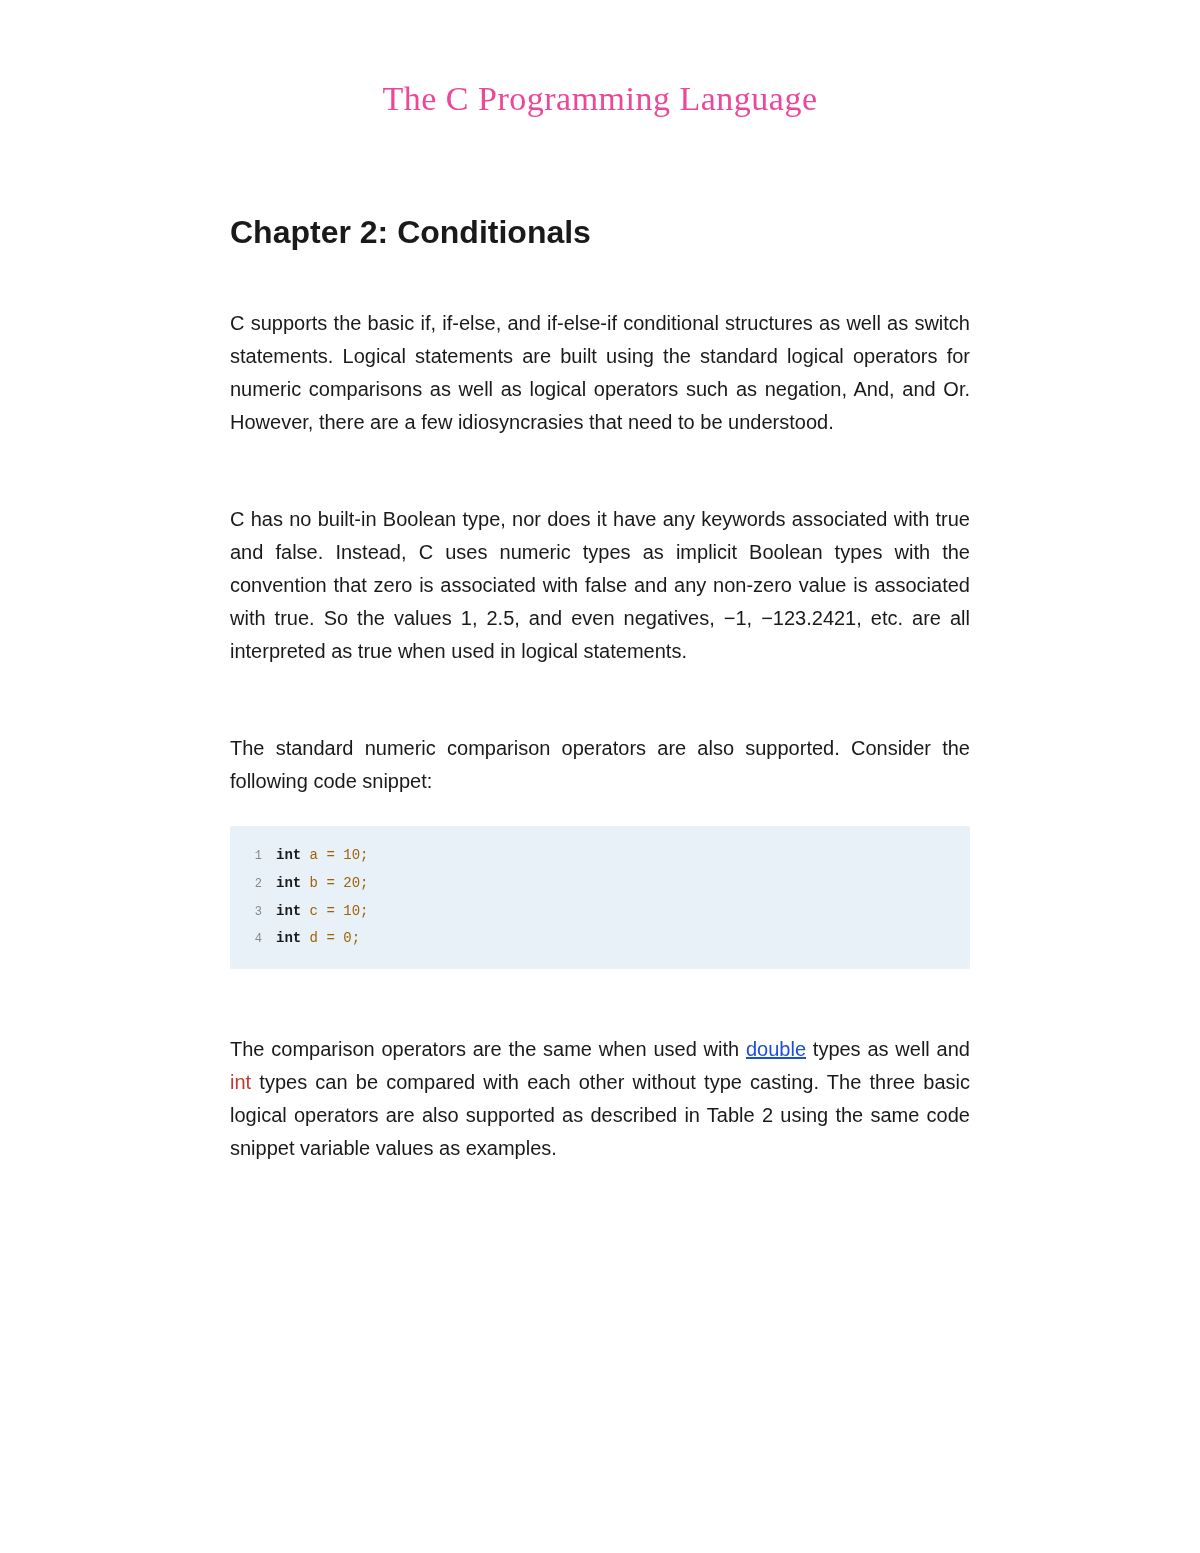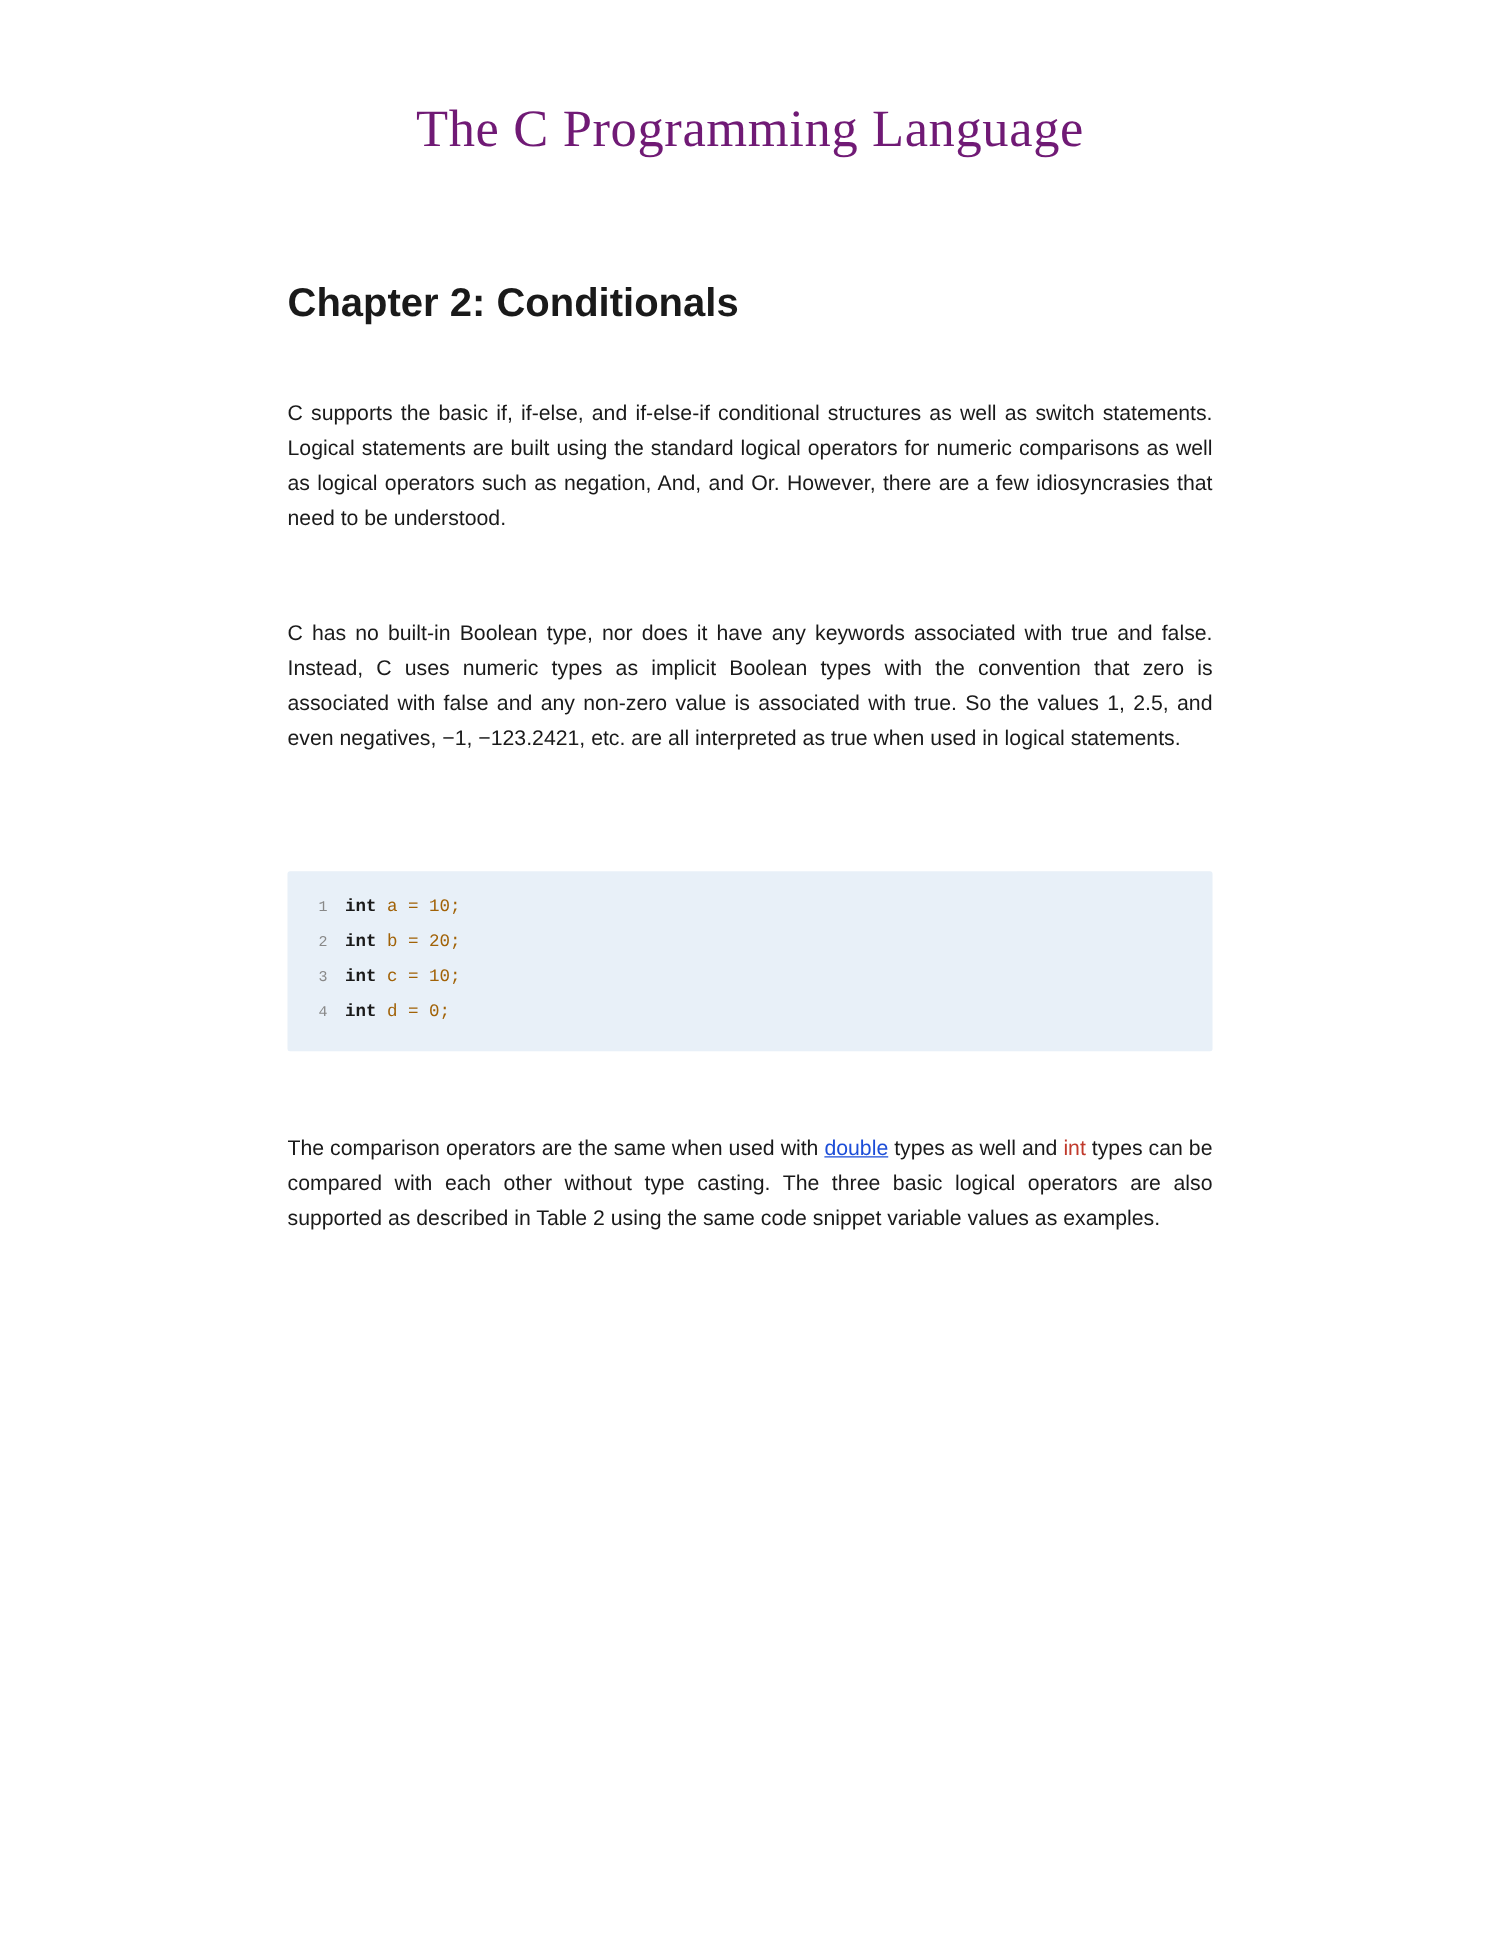--- a/index.html
+++ b/index.html
@@ -17,39 +17,39 @@
     }
 
     .page {
       max-width: 860px;
       margin: 0 auto;
       padding: 80px 60px;
     }
 
     .main-title {
       font-family: 'Palatino Linotype', Palatino, Georgia, serif;
-      font-size: 42px;
+      font-size: 34px;
       font-weight: 400;
       text-align: center;
-      color: #701a75;
+      color: #ec4899;
       margin-bottom: 60px;
       letter-spacing: 0.5px;
     }
 
     .chapter-title {
       font-family: Arial, Helvetica, sans-serif;
       font-size: 32px;
       font-weight: 700;
       color: #1a1a1a;
       margin-bottom: 36px;
     }
 
     .body-text {
       font-family: Arial, Helvetica, sans-serif;
-      font-size: 17px;
+      font-size: 20px;
       line-height: 1.65;
       color: #1a1a1a;
       text-align: justify;
       margin-bottom: 28px;
     }
 
     .section-title {
       font-family: Arial, Helvetica, sans-serif;
       font-size: 20px;
       font-weight: 700;
@@ -133,20 +133,21 @@
 
   <div class="spacer-md"></div>
 
 
   <p class="body-text">
     C has no built-in Boolean type, nor does it have any keywords associated with <span class="italic-term">true</span> and <span class="italic-term">false</span>. Instead, C uses numeric types as implicit Boolean types with the convention that <span class="italic-term">zero</span> is associated with <span class="italic-term">false</span> and <span class="italic-term">any</span> non-zero value is associated with <span class="italic-term">true</span>. So the values 1, 2.5, and even negatives, −1, −123.2421, etc. are all interpreted as <span class="italic-term">true</span> when used in logical statements.
   </p>
 
   <div class="spacer-md"></div>
 
+  <p class="body-text">The standard numeric comparison operators are also supported. Consider the following code snippet:</p>
 
   <div class="code-block">
     <div class="code-line">
       <span class="line-number">1</span>
       <span class="code-keyword">int</span>
         <span class="code-normal">&nbsp;a = 10;</span>
     </div>
     <div class="code-line">
       <span class="line-number">2</span>
       <span class="code-keyword">int</span>

